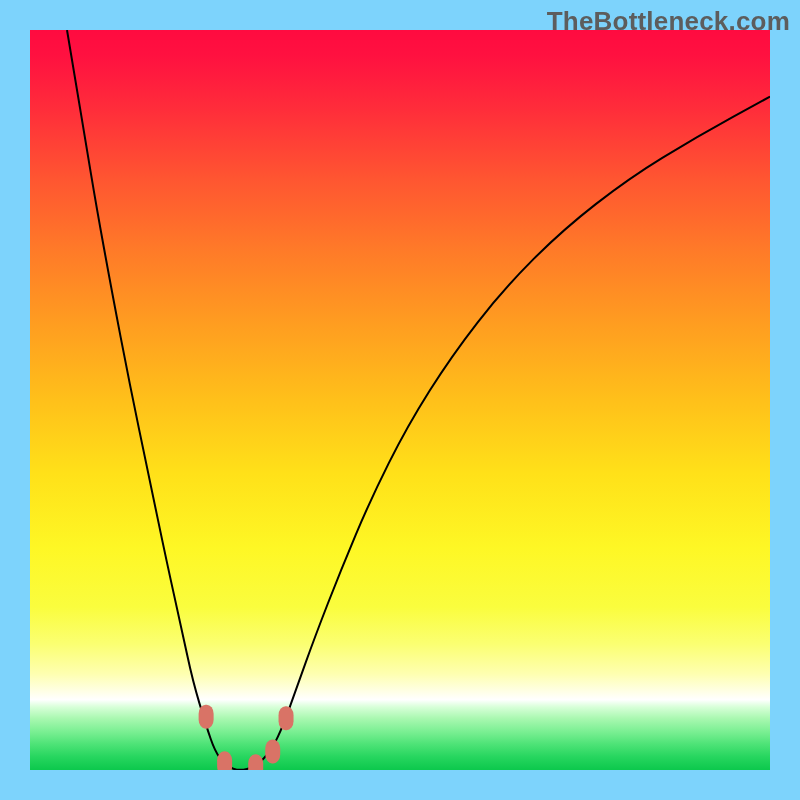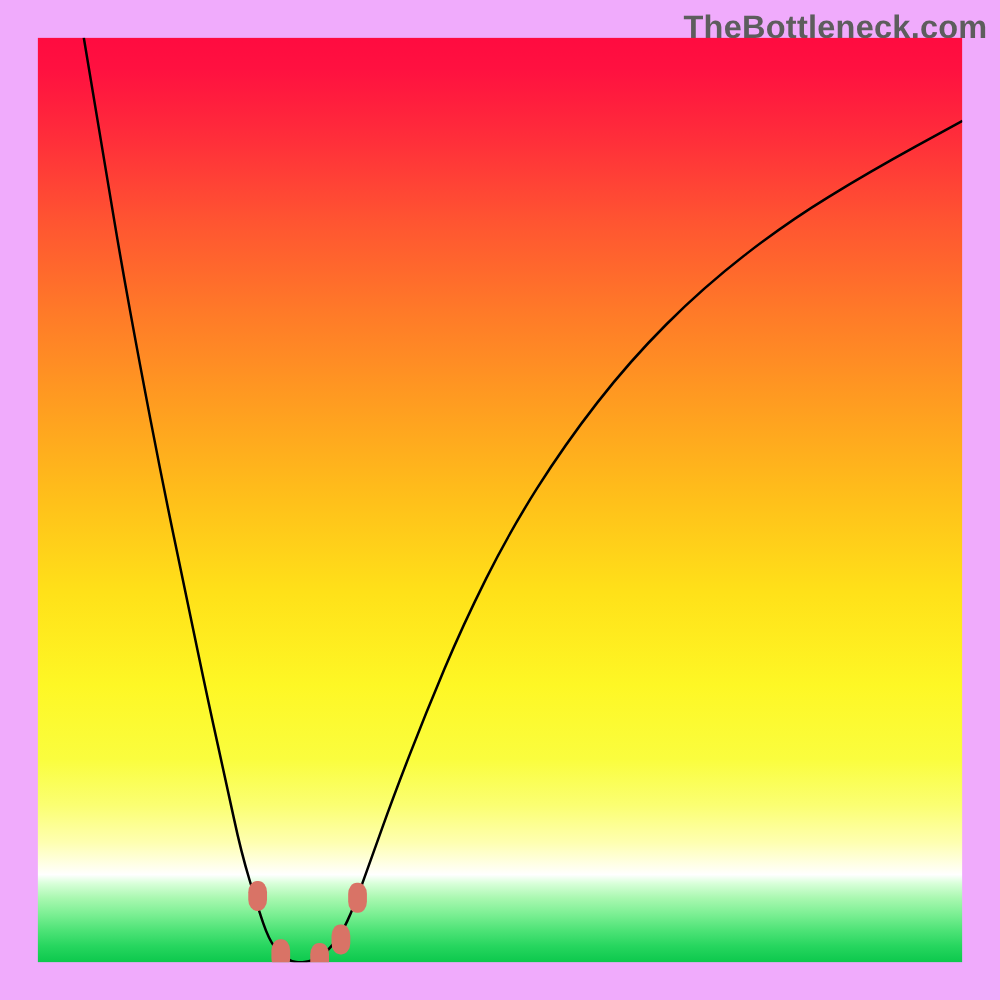--- a/index.html
+++ b/index.html
@@ -9,21 +9,21 @@
     height: 800px;
     background: #000;
     overflow: hidden;
   }
   .frame {
     position: absolute;
     left: 0;
     top: 0;
     width: 800px;
     height: 800px;
-    background: #f0abfc;
+    background: #7dd3fc;
     text-align: center;
   }
   .plot {
     position: absolute;
     left: 30px;
     top: 30px;
     width: 740px;
     height: 740px;
     overflow: hidden;
   }

